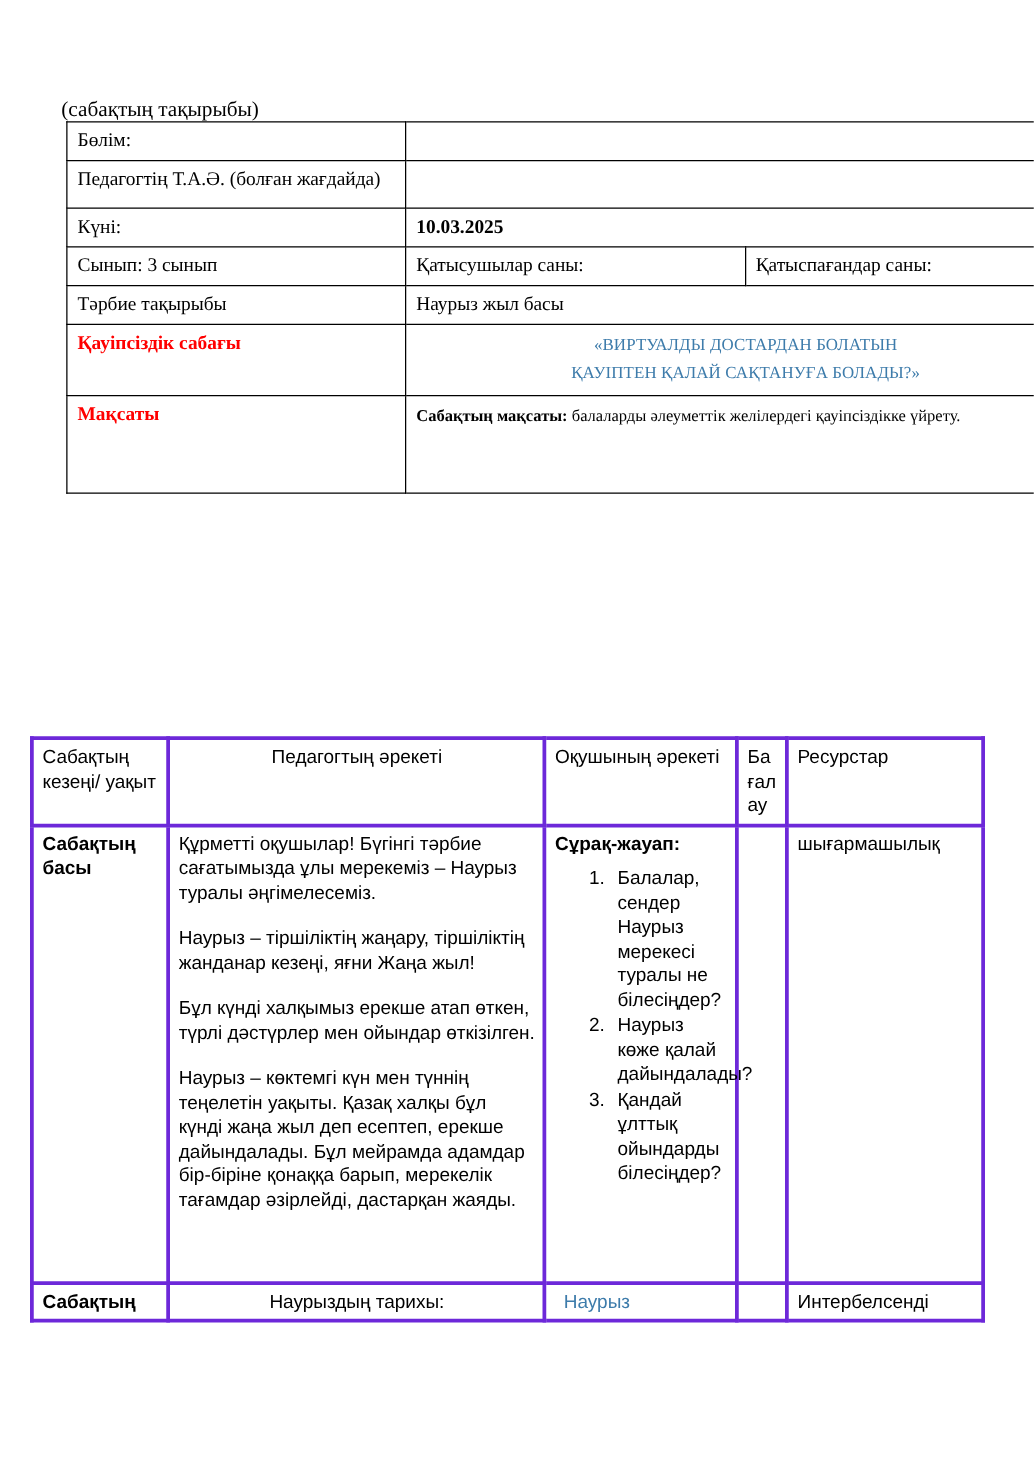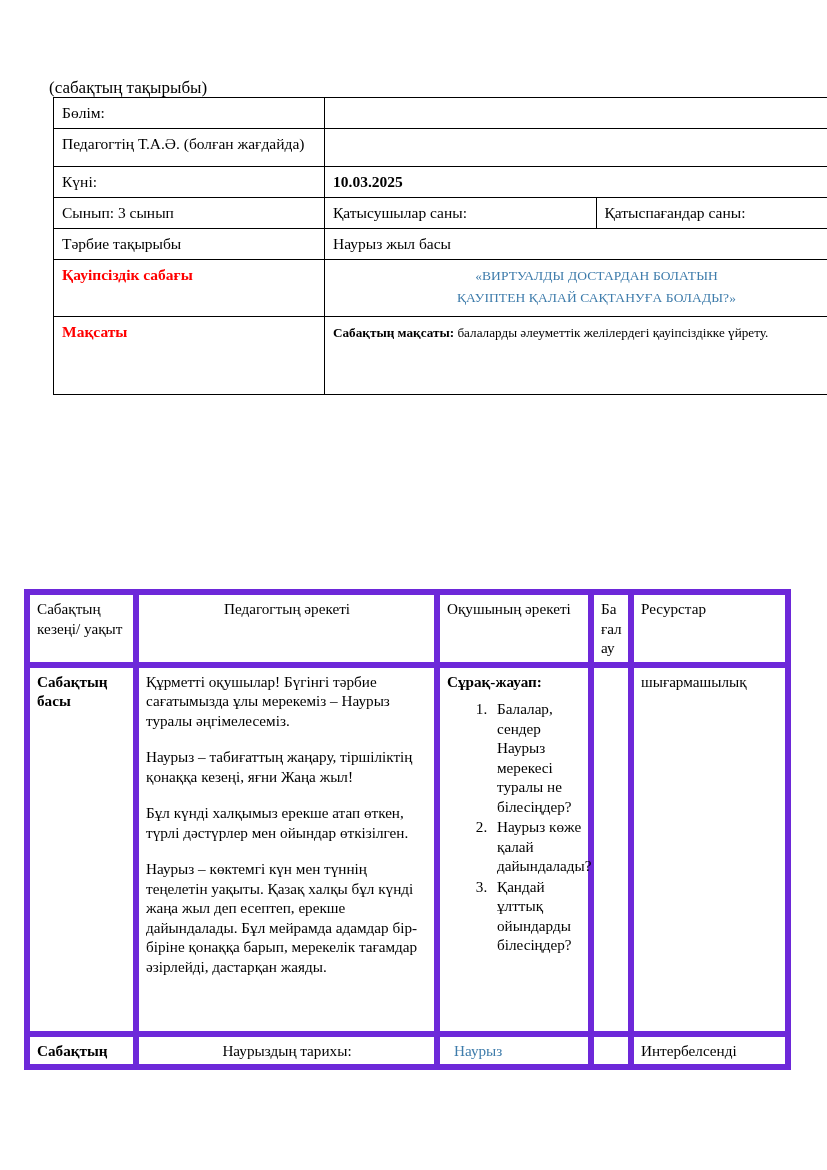--- a/index.html
+++ b/index.html
@@ -105,24 +105,24 @@
     position: absolute;
     left: 24px;
     top: 589px;
     width: 761px;
     border-collapse: collapse;
     table-layout: fixed;
     font-size: 15.2px;
     line-height: 19.5px;
   }
   table.t2 td, table.t2 th {
-    border: 6px solid #6d28d9;
+    border: 3px solid #6d28d9;
     vertical-align: top;
     padding: 4px 6px 4px 7px;
-    font-family: Liberation Serif, serif;
+    font-family: Liberation Sans, sans-serif;
     text-align: left;
     font-weight: normal;
   }
   .t2 col.c1 { width: 109px; }
   .t2 col.c2 { width: 301px; }
   .t2 col.c3 { width: 154px; }
   .t2 col.c4 { width: 40px; }
   .t2 col.c5 { width: 157px; }
 
   .t2 th { font-weight: bold; }
@@ -207,21 +207,21 @@
         <th>Оқушының әрекеті</th>
         <th>Ба ғал ау</th>
         <th>Ресурстар</th>
       </tr>
     </thead>
     <tbody>
       <tr class="row-body">
         <td class="b">Сабақтың басы</td>
         <td class="teacher">
           <p>Құрметті оқушылар! Бүгінгі тәрбие сағатымызда ұлы мерекеміз – Наурыз туралы әңгімелесеміз.</p>
-          <p>Наурыз – табиғаттың жаңару, тіршіліктің қонаққа кезеңі, яғни Жаңа жыл!</p>
+          <p>Наурыз – тіршіліктің жаңару, тіршіліктің жанданар кезеңі, яғни Жаңа жыл!</p>
           <p>Бұл күнді халқымыз ерекше атап өткен, түрлі дәстүрлер мен ойындар өткізілген.</p>
           <p>Наурыз – көктемгі күн мен түннің теңелетін уақыты. Қазақ халқы бұл күнді жаңа жыл деп есептеп, ерекше дайындалады. Бұл мейрамда адамдар бір-біріне қонаққа барып, мерекелік тағамдар әзірлейді, дастарқан жаяды.</p>
         </td>
         <td>
           <div class="b">Сұрақ-жауап:</div>
           <ol>
             <li>Балалар, сендер Наурыз мерекесі туралы не білесіңдер?</li>
             <li>Наурыз көже қалай дайындалады?</li>
             <li>Қандай ұлттық ойындарды білесіңдер?</li>
           </ol>

